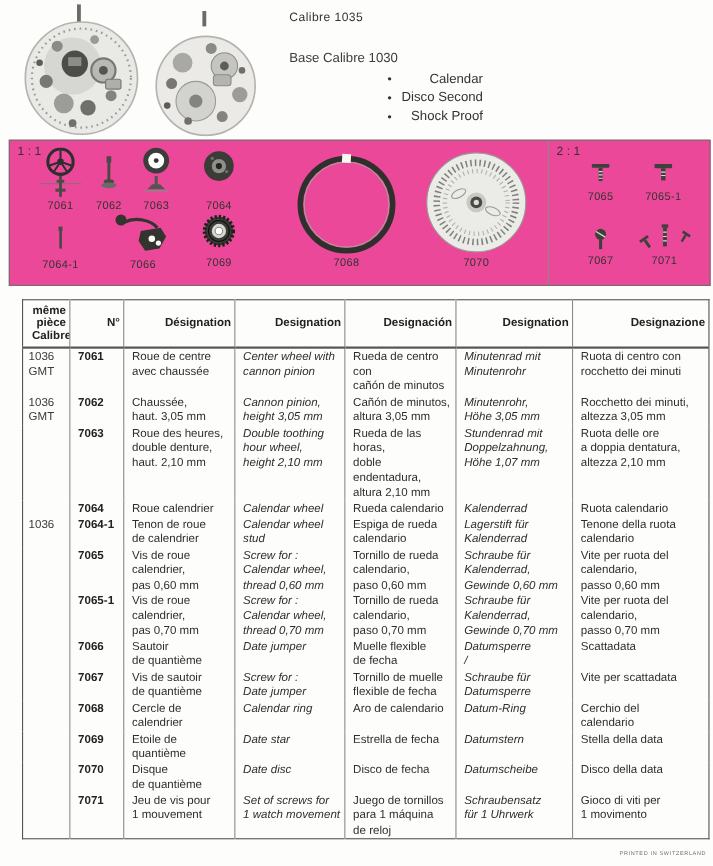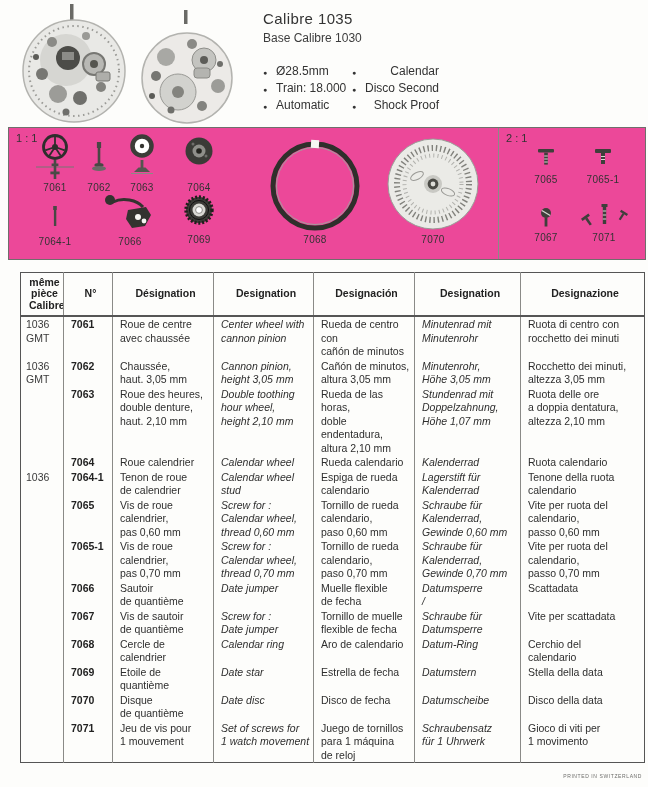--- a/index.html
+++ b/index.html
@@ -1,21 +1,21 @@
 <!DOCTYPE html>
 <html><head>
 <meta charset="utf-8">
 <style>
   html,body{margin:0;padding:0;}
   body{width:648px;height:787px;background:#fff;font-family:"Liberation Sans",sans-serif;color:#2b2b2b;}
   .page{position:relative;width:648px;height:787px;background:#fdfdfb;overflow:hidden;}
 
   
-  .doc-title{position:absolute;left:263px;top:10px;font-size:15px;letter-spacing:.4px;color:#333;}
-  .doc-subtitle{position:absolute;left:263px;top:31px;font-size:12px;color:#3c3c3c;}
+  .doc-title{position:absolute;left:263px;top:10px;font-size:11px;letter-spacing:.4px;color:#333;}
+  .doc-subtitle{position:absolute;left:263px;top:45px;font-size:12px;color:#3c3c3c;}
   .specs{position:absolute;top:63px;font-size:12px;color:#333;}
   .specs ul{margin:0;padding:0;list-style:none;}
   .specs li{line-height:17px;position:relative;padding-left:13px;}
   .specs li::before{content:"●";position:absolute;left:0;top:1px;font-size:7px;color:#333;}
   .specs.col1{left:263px;}
   .specs.col2{left:352px;text-align:right;}
 
   
   .diagram{position:absolute;left:8px;top:127px;width:636px;height:131px;border:1px solid #6f6f6c;background:#ec4899;}
   .diagram .divider{position:absolute;left:489px;top:0;width:0;height:100%;border-left:1px solid #8a8a87;}
@@ -24,21 +24,21 @@
   .part .plabel{font-size:10px;color:#333;margin-top:2px;letter-spacing:.3px;}
 
   
   .movements{position:absolute;left:6px;top:2px;}
 
   
   .parts-table{position:absolute;left:20px;top:272px;width:624px;border-collapse:collapse;table-layout:fixed;}
   .parts-table th,.parts-table td{border-left:1px solid #8a8a87;white-space:pre-line;overflow:hidden;}
   .parts-table th:first-child,.parts-table td:first-child{border-left:none;}
   .parts-table{border:1px solid #555;}
-  .parts-table thead th{border-bottom:2px solid #555;font-size:10.5px;font-weight:bold;text-align:center;vertical-align:middle;height:38px;padding:2px 3px 2px 8px;line-height:11.5px;color:#222;}
+  .parts-table thead th{border-bottom:2px solid #555;font-size:10.5px;font-weight:bold;text-align:right;vertical-align:middle;height:38px;padding:2px 3px 2px 8px;line-height:11.5px;color:#222;}
   .parts-table td{font-size:10.5px;line-height:13.5px;vertical-align:top;padding:0 3px 0 7px;color:#2e2e2e;}
   .parts-table td.cal{padding-left:5px;color:#3a3a3a;}
   .parts-table td.no{font-weight:bold;color:#222;}
   .parts-table td:nth-child(4),.parts-table td:nth-child(6){font-style:italic;}
   .parts-table tbody tr td{padding-top:1px;}
 
   
   .watermark{position:absolute;left:366px;top:608px;pointer-events:none;z-index:5;}
   .wm-cn{font-size:43px;letter-spacing:5px;color:rgba(175,175,172,0.28);-webkit-text-stroke:1.2px rgba(150,150,148,0.55);}
   .wm-url{font-size:27px;font-weight:bold;letter-spacing:2px;margin-top:6px;margin-left:10px;color:rgba(175,175,172,0.30);-webkit-text-stroke:1.1px rgba(150,150,148,0.55);}
@@ -85,27 +85,20 @@
       <circle cx="165" cy="108" r="3.5" fill="#6f6f6b"></circle>
       <rect x="188" y="66" width="16" height="10" rx="3" fill="#b4b4b0" stroke="#8a8a86"></rect>
       <circle cx="146" cy="94" r="3" fill="#5c5c58"></circle>
       <circle cx="214" cy="62" r="3" fill="#6f6f6b"></circle>
     </svg>
   </div>
 
   <div class="doc-title">Calibre 1035</div>
   <div class="doc-subtitle">Base Calibre 1030</div>
 
-  <div class="specs col1">
-    <ul>
-      <li>Ø28.5mm</li>
-      <li>Train: 18.000</li>
-      <li>Automatic</li>
-    </ul>
-  </div>
   <div class="specs col2">
     <ul>
       <li>Calendar</li>
       <li>Disco Second</li>
       <li>Shock Proof</li>
     </ul>
   </div>
 
   <div class="diagram">
     <div class="divider"></div>

